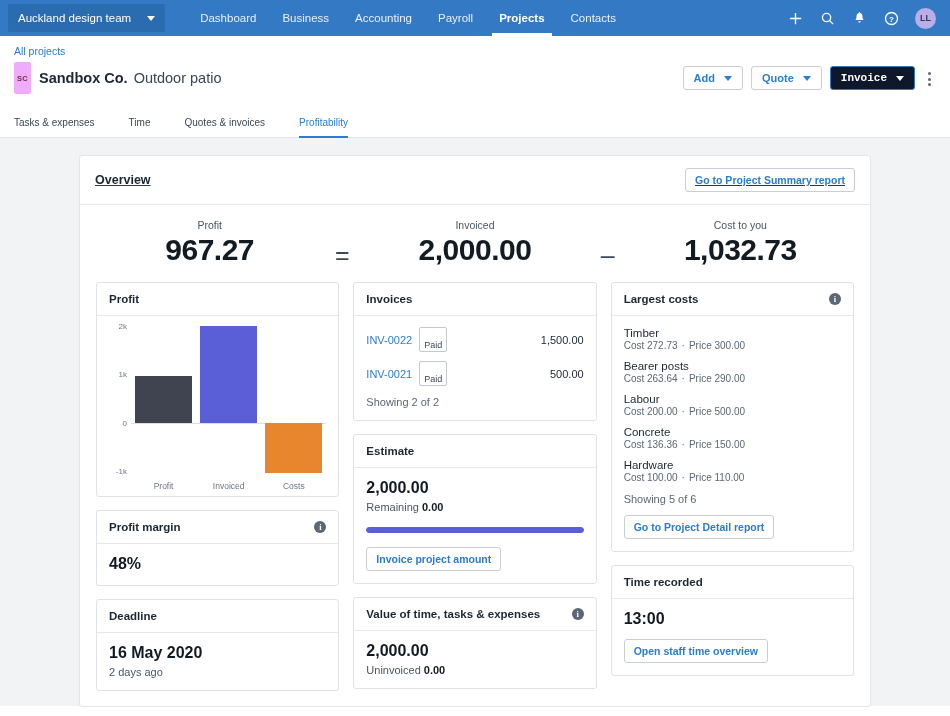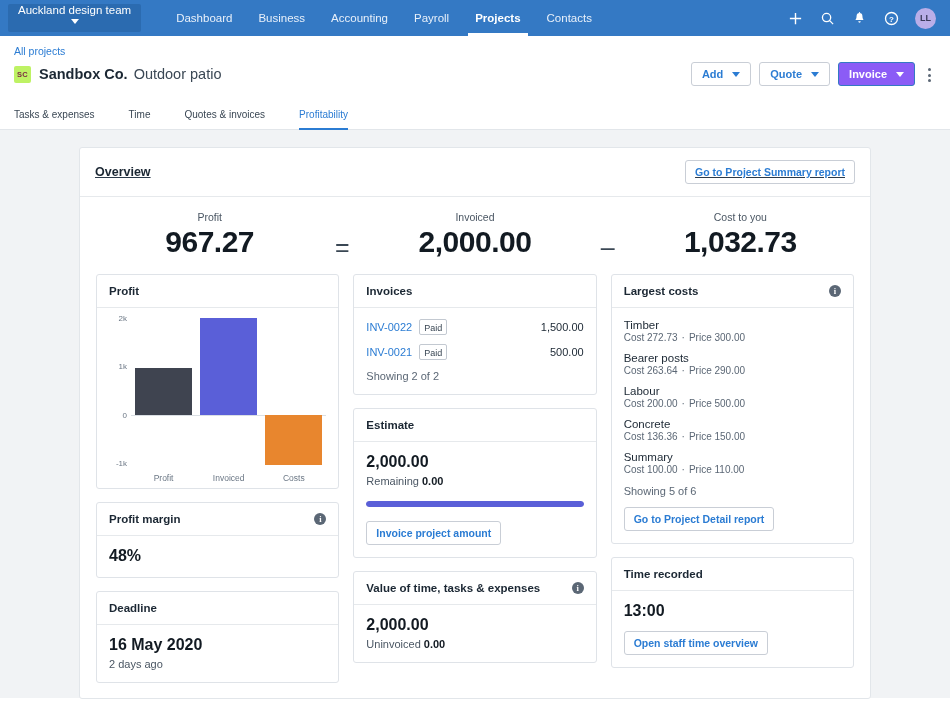--- a/index.html
+++ b/index.html
@@ -17,27 +17,26 @@
     background: #3479c4;
     display: flex;
     align-items: stretch;
     padding: 0 10px 0 8px;
     position: relative;
   }
   .org-chip {
     background: #2b6bb0;
     color: #ffffff;
     font-size: 11.5px;
-    display: flex; align-items: center; gap: 3px;
+    display: flex; align-items: center; gap: 16px;
     padding: 0 10px;
     margin: 4px 0 4px 0;
     border-radius: 2px;
     white-space: nowrap;
     cursor: pointer;
-    flex-direction: column;
   }
   .caret-down {
     width: 0; height: 0;
     border-left: 4px solid transparent;
     border-right: 4px solid transparent;
     border-top: 5px solid #ffffff;
     display: inline-block;
   }
   .nav-items { display: flex; align-items: stretch; margin-left: 22px; }
   .nav-item {
@@ -69,36 +68,36 @@
     font-size: 9px; font-weight: bold;
     display: flex; align-items: center; justify-content: center;
     cursor: pointer;
   }
 
   
   .page-head { background:#fff; padding: 9px 14px 0 14px; }
   .crumb { color:#2b7cd3; font-size:10.5px; cursor:pointer; }
   .title-row { display:flex; align-items:center; margin-top:5px; }
   .client-badge {
-    width:17px; height:17px; border-radius:2px;
-    background:#bef264; color:#7a2b43;
+    width:17px; height:32px; border-radius:2px;
+    background:#f0abfc; color:#7a2b43;
     font-size:7.5px; font-weight:bold;
     display:flex; align-items:center; justify-content:center;
     margin-right:8px; letter-spacing:.2px;
   }
   .client-name { font-size:14.5px; font-weight:bold; color:#1b2733;text-align:center; }
   .project-name { font-size:14.5px; color:#3a4754; margin-left:6px; }
   .head-actions { margin-left:auto; display:flex; align-items:flex-end; gap:8px; }
   .btn {
     font-size:11px; border:1px solid #c9ced6; background:#fff; color:#2b7cd3;
     border-radius:3px; padding:5px 10px; display:flex; align-items:center; gap:9px;
     cursor:pointer; font-weight:bold; white-space:nowrap;
   }
   .btn .caret-down { border-top-color:#2b7cd3; }
-  .btn.primary { background:#8b5cf6; border-color:#3479c4; color:#fff; }
+  .btn.primary { background:#0f172a; border-color:#3479c4; color:#fff;font-family:Liberation Mono, monospace; }
   .btn.primary .caret-down { border-top-color:#fff; }
   .kebab { display:flex; flex-direction:column; gap:2.5px; padding:4px 5px; cursor:pointer; }
   .kebab i { width:3px; height:3px; background:#5b6775; border-radius:50%; display:block; }
 
   
   .subtabs {
     display:flex; gap:0; padding: 0 14px; background:#fff;
     border-bottom: 1px solid #e2e6ea; margin-top:14px;
   }
   .subtab {
@@ -160,21 +159,21 @@
   .zero-line { position:absolute; left:0; right:0; height:1.5px; background:#dadfe4; }
   .bar { position:absolute; width:57px; }
   .x-lbls { display:flex; margin-left:26px; margin-right:4px; margin-top:10px; }
   .x-lbl { flex:1; text-align:center; font-size:8.5px; color:#6b7785; }
 
   
   .inv-row { display:flex; align-items:center; margin-bottom:9px; }
   .inv-link { font-size:11px; color:#2b7cd3; cursor:pointer; }
   .badge {
     font-size:9px; color:#3a4754; border:1px solid #c3c9d1; border-radius:2px;
-    padding:3px 4px 1px 4px; margin-left:7px; background:#fff;
+    padding:12px 4px 1px 4px; margin-left:7px; background:#fff;
   }
   .inv-amt { margin-left:auto; font-size:11px; color:#1b2733; }
   .showing { font-size:11px; color:#5b6775; margin-top:10px; }
 
   
   .prog { height:6px; border-radius:3px; background:#e2e5ea; margin:14px 0 14px 0; overflow:hidden; }
   .prog-fill { height:100%; border-radius:3px; }
 
   
   .cost-item { margin-bottom:9px; }
@@ -406,21 +405,21 @@
                 </div>
                 <div class="cost-item">
                   <div class="cost-name">Labour</div>
                   <div class="cost-meta"><span>Cost 200.00</span><span class="dot-sep">·</span><span>Price 500.00</span></div>
                 </div>
                 <div class="cost-item">
                   <div class="cost-name">Concrete</div>
                   <div class="cost-meta"><span>Cost 136.36</span><span class="dot-sep">·</span><span>Price 150.00</span></div>
                 </div>
                 <div class="cost-item">
-                  <div class="cost-name">Summary</div>
+                  <div class="cost-name">Hardware</div>
                   <div class="cost-meta"><span>Cost 100.00</span><span class="dot-sep">·</span><span>Price 110.00</span></div>
                 </div>
               </div>
             <div class="showing">Showing 5 of 6</div>
             <div style="height:10px"></div>
             <button class="link-btn">Go to Project Detail report</button>
           </div>
         </div>
 
         <div class="card">

